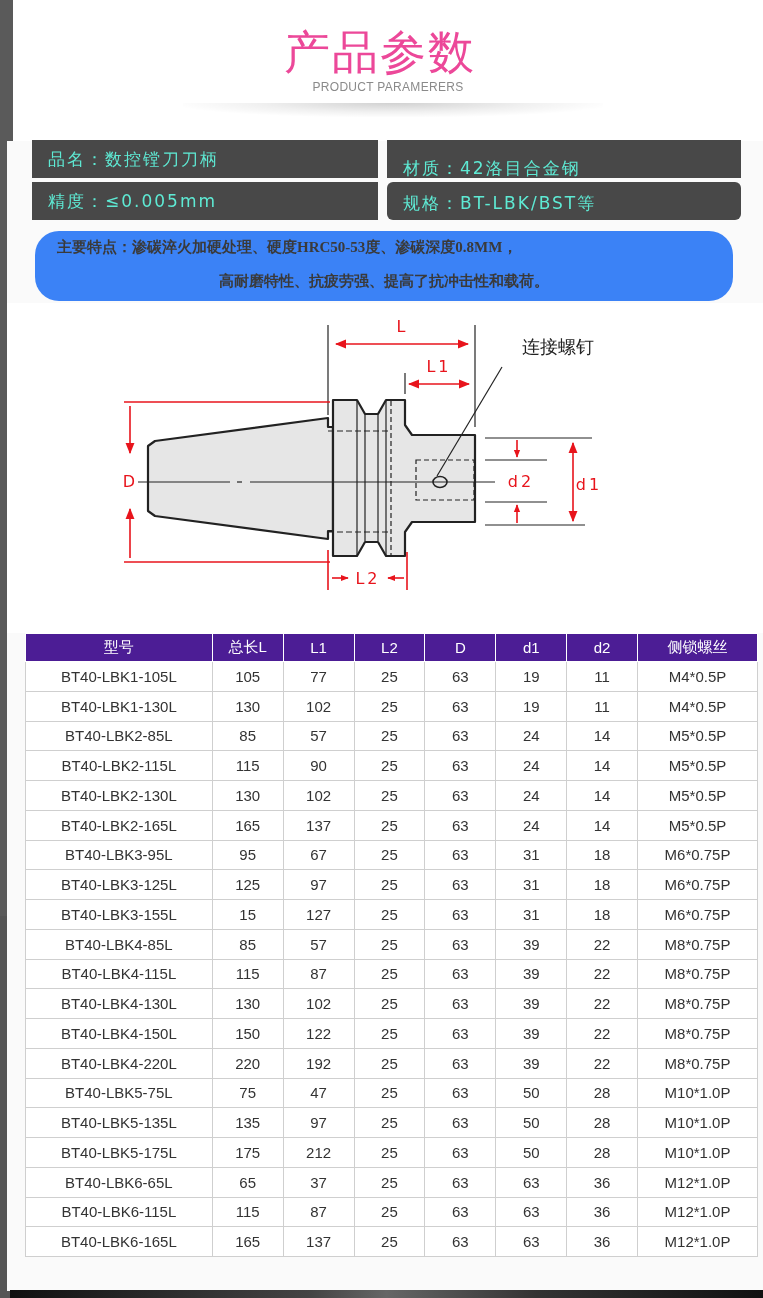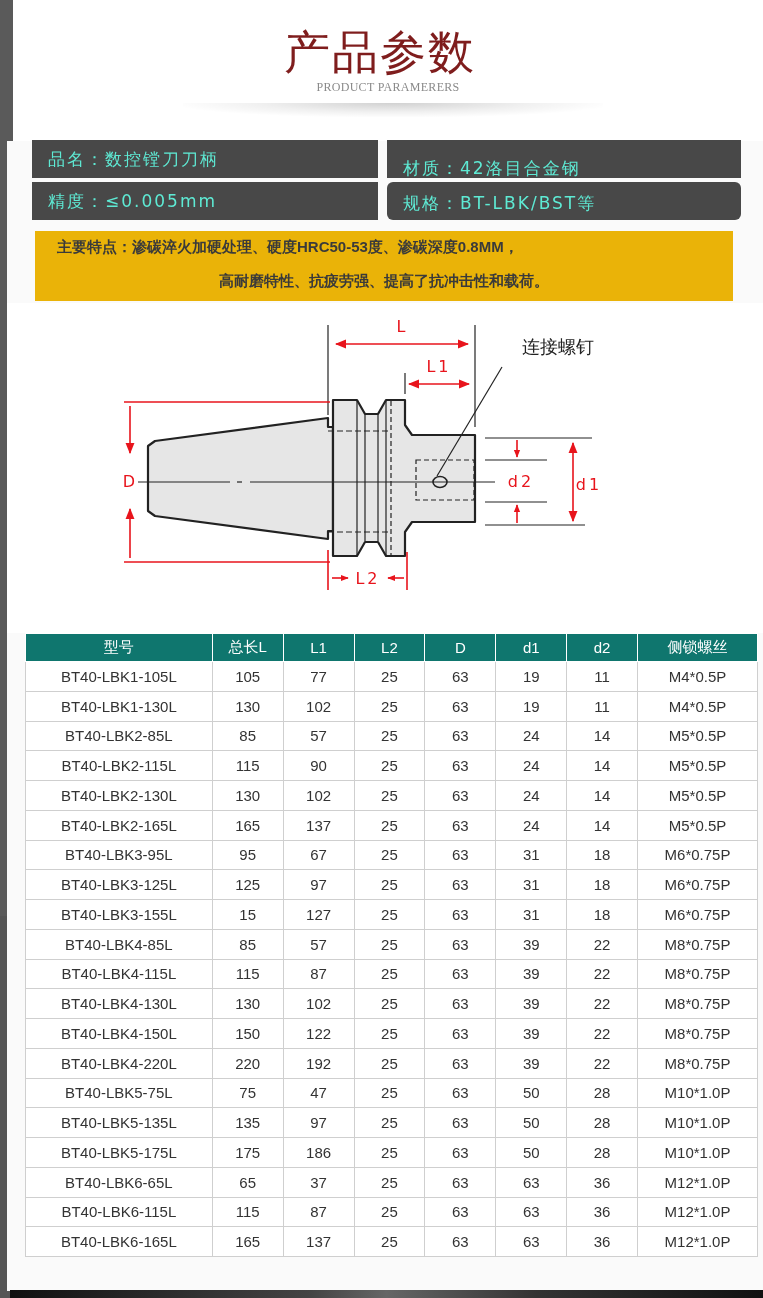--- a/index.html
+++ b/index.html
@@ -6,33 +6,33 @@
   html, body { width: 763px; height: 1298px; overflow: hidden; background: #ffffff; }
   body { position: relative; font-family: "DejaVu Sans", "Liberation Sans", sans-serif; }
 
   .left-bar-top { position: absolute; left: 0; top: 0; width: 13px; height: 143px; background: #5a5a5a; }
   .left-bar-mid { position: absolute; left: 0; top: 143px; width: 7px; height: 773px; background: #5a5a5a; }
   .left-bar-bot { position: absolute; left: 0; top: 916px; width: 12px; height: 382px; background: #555; }
   .panel-bg { position: absolute; left: 7px; top: 141px; width: 756px; height: 1150px; background: #fafafa; }
   .panel-bg-white { position: absolute; left: 7px; top: 303px; width: 756px; height: 330px; background: #ffffff; }
 
   .header { position: absolute; left: 13px; top: 0; width: 750px; height: 141px; background: #fff; }
-  .title { position: absolute; left: 0; right: 16px; top: 22px; text-align: center; font-size: 46px; font-weight: 300; color: #7f1d1d; letter-spacing: 2px; font-family: "DejaVu Sans", sans-serif; }
-  .subtitle { position: absolute; left: 0; right: 0; top: 80px; text-align: center; font-size: 12px; color: #8a8a8a; letter-spacing: 0.3px; font-family: Liberation Serif, serif; }
+  .title { position: absolute; left: 0; right: 16px; top: 22px; text-align: center; font-size: 46px; font-weight: 300; color: #ec4899; letter-spacing: 2px; font-family: "DejaVu Sans", sans-serif; }
+  .subtitle { position: absolute; left: 0; right: 0; top: 80px; text-align: center; font-size: 12px; color: #8a8a8a; letter-spacing: 0.3px; font-family: Liberation Sans, sans-serif; }
   .shadow-bar { position: absolute; left: 170px; width: 420px; top: 103px; height: 14px; background: radial-gradient(ellipse at 50% 0%, rgba(0,0,0,0.18) 0%, rgba(0,0,0,0.06) 45%, rgba(255,255,255,0) 75%); }
 
   .spec-box { position: absolute; background: #484848; color: #5eead4; font-size: 17px; letter-spacing: 2px; padding-left: 16px; display: flex; align-items: center; font-family: "DejaVu Sans", sans-serif; }
-  .feature-box { position: absolute; left: 35px; top: 231px; width: 698px; height: 70px; background: #eab308; color: #3a3a3a; font-size: 15px; font-weight: bold; font-family: Liberation Sans, sans-serif; }
+  .feature-box { position: absolute; left: 35px; top: 231px; width: 698px; height: 70px; background: #3b82f6; color: #3a3a3a; font-size: 15px; font-weight: bold; font-family: Liberation Serif, serif; border-radius: 24px; }
   .feature-line1 { position: absolute; left: 22px; top: 7px; white-space: nowrap; }
   .feature-line2 { position: absolute; left: 0; right: 0; top: 41px; text-align: center; white-space: nowrap; }
 
   .diagram { position: absolute; left: 100px; top: 305px; width: 520px; height: 290px; }
 
   table.spec-table { position: absolute; left: 25px; top: 633px; width: 733px; border-collapse: collapse; font-family: "Liberation Sans", sans-serif; }
-  table.spec-table th { background: #0f766e; color: #ffffff; font-weight: normal; font-size: 15px; height: 28px; border: 1px solid #ffffff; text-align: center; }
+  table.spec-table th { background: #4c1d95; color: #ffffff; font-weight: normal; font-size: 15px; height: 28px; border: 1px solid #ffffff; text-align: center; }
   table.spec-table td { background: #ffffff; color: #333333; font-size: 15px; height: 29.75px; border: 1px solid #cfcfcf; text-align: center; }
   table.spec-table tr td:first-child { width: 187px; }
 
   .footer-bar { position: absolute; left: 10px; top: 1290px; width: 753px; height: 8px; background: linear-gradient(90deg, #111 0%, #444 40%, #666 50%, #333 70%, #111 100%); }
 </style>
 </head>
 <body>
 
 <div class="left-bar-top"></div>
 <div class="left-bar-mid"></div>
@@ -304,21 +304,21 @@
         <td>97</td>
         <td>25</td>
         <td>63</td>
         <td>50</td>
         <td>28</td>
         <td>M10*1.0P</td>
       </tr>
       <tr>
         <td>BT40-LBK5-175L</td>
         <td>175</td>
-        <td>186</td>
+        <td>212</td>
         <td>25</td>
         <td>63</td>
         <td>50</td>
         <td>28</td>
         <td>M10*1.0P</td>
       </tr>
       <tr>
         <td>BT40-LBK6-65L</td>
         <td>65</td>
         <td>37</td>

